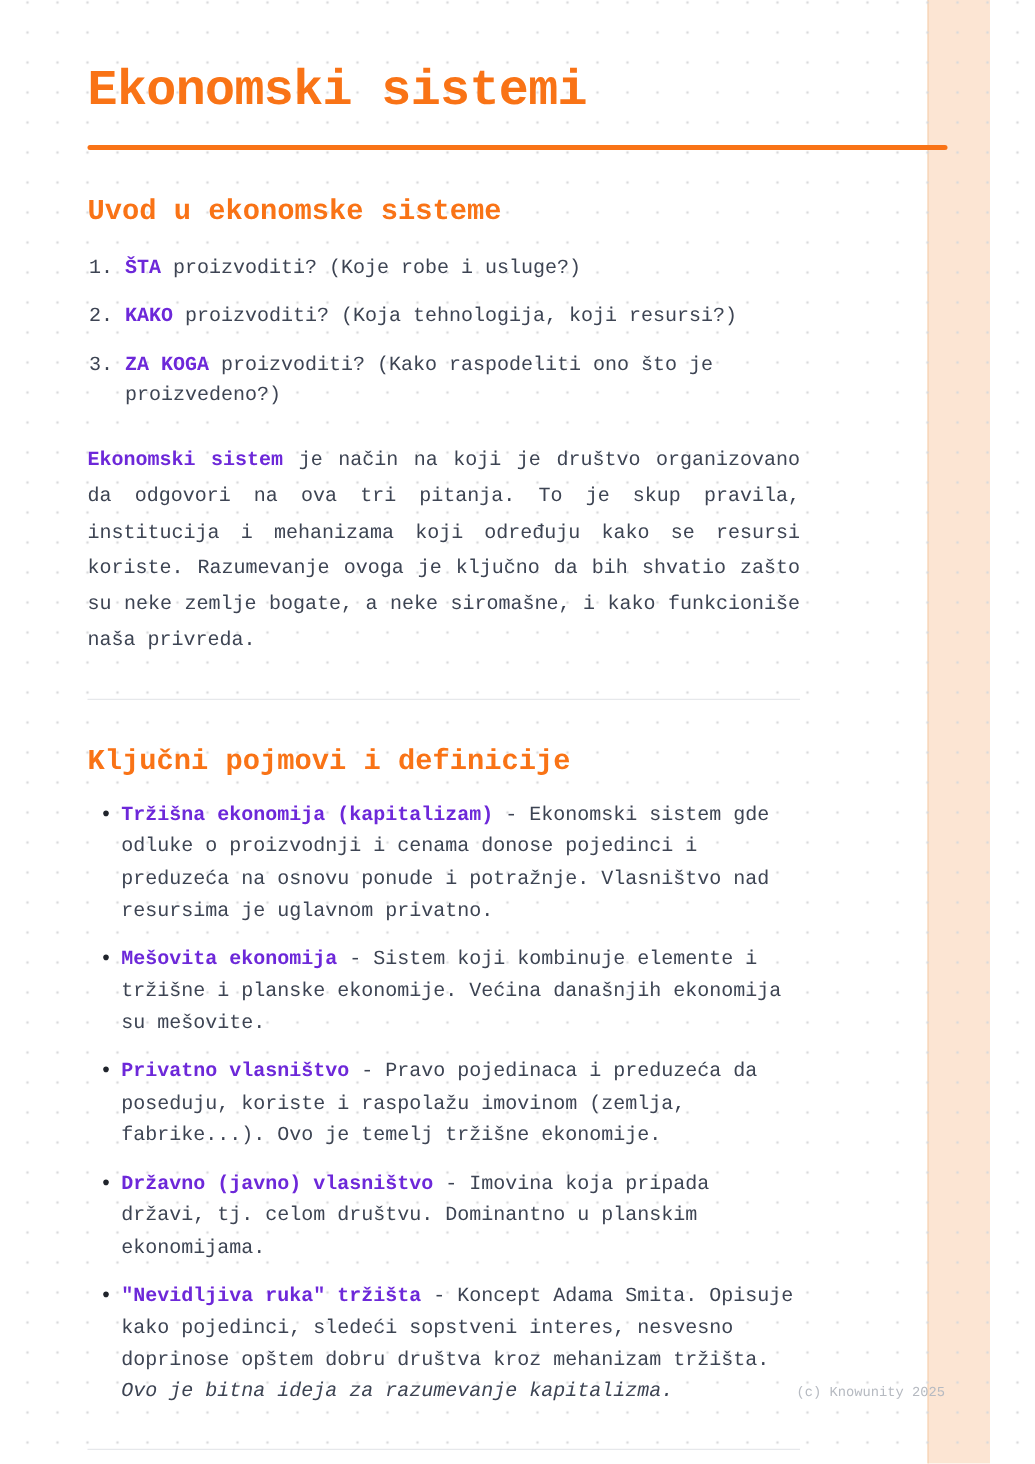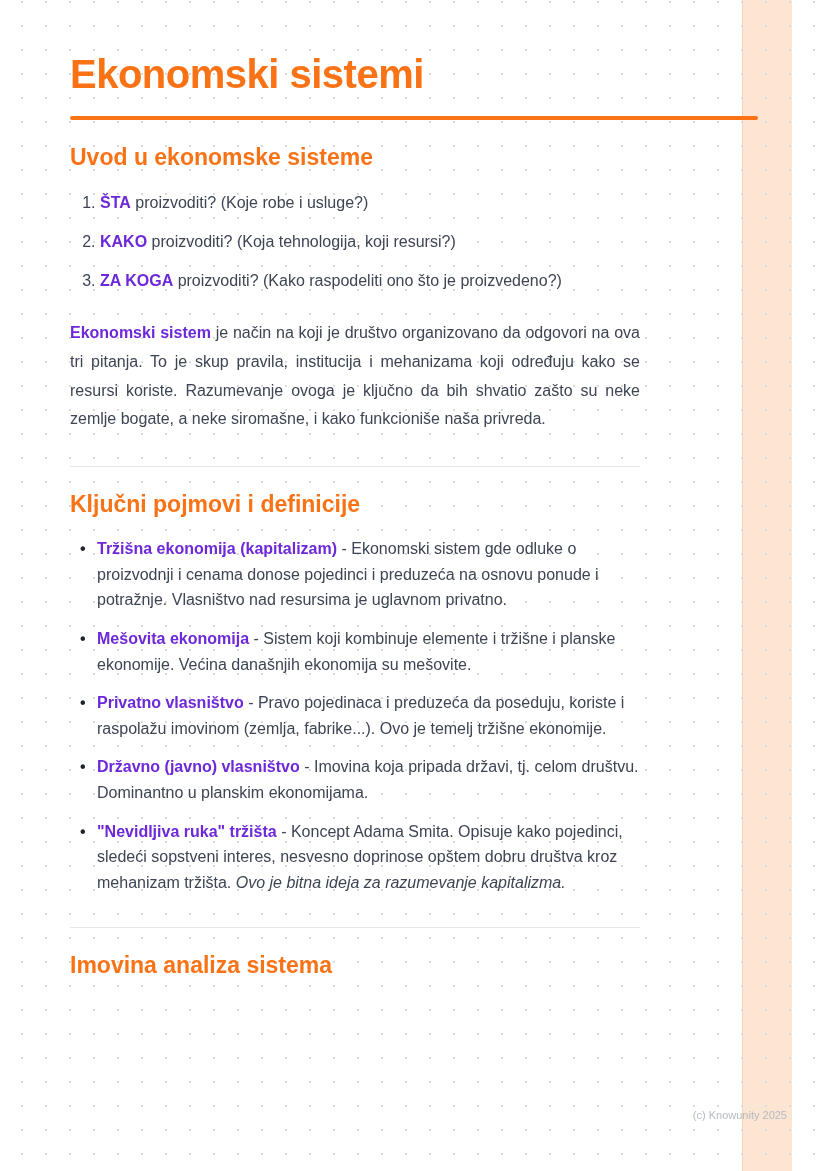--- a/index.html
+++ b/index.html
@@ -4,21 +4,21 @@
 <style>
   :root { --accent: #f97316; }
   * { box-sizing: border-box; }
   html, body { margin: 0; padding: 0; background: #ffffff; }
   .page {
     position: relative;
     width: 828px;
     height: 1171px;
     background: #ffffff;
     overflow: hidden;
-    font-family: Liberation Sans, sans-serif;
+    font-family: Liberation Mono, monospace;
     color: #3d4453;
   }
   .side-stripe {
     position: absolute;
     top: 0; bottom: 0;
     right: 36px;
     width: 50px;
     background: #fce5d3;
     border-left: 1px solid #f6d2b4;
     z-index: 0;
@@ -46,21 +46,21 @@
     color: var(--accent);
   }
   .title-rule {
     width: 688px;
     height: 4px;
     background: var(--accent);
     border-radius: 2px;
     margin: 0 0 6px 0;
   }
   h2 {
-    margin: 24px 0 18px 0;
+    margin: 36px 0 18px 0;
     font-size: 23px;
     font-weight: 700;
     color: var(--accent);
   }
   p {
     margin: 0 0 16px 0;
     font-size: 16px;
     line-height: 1.62;
   }
   p.summary {
@@ -99,21 +99,21 @@
     font-weight: 700;
   }
   hr.section-divider {
     border: none;
     border-top: 1px solid #e6e8eb;
     margin: 32px 0 0 0;
     width: 570px;
   }
   .footer {
     position: absolute;
-    right: 41px;
+    right: 72px;
     bottom: 50px;
     z-index: 3;
     font-size: 11px;
     color: #b6bac1;
   }
   i.note { font-style: italic; }
 </style>
 </head>
 <body>
 

